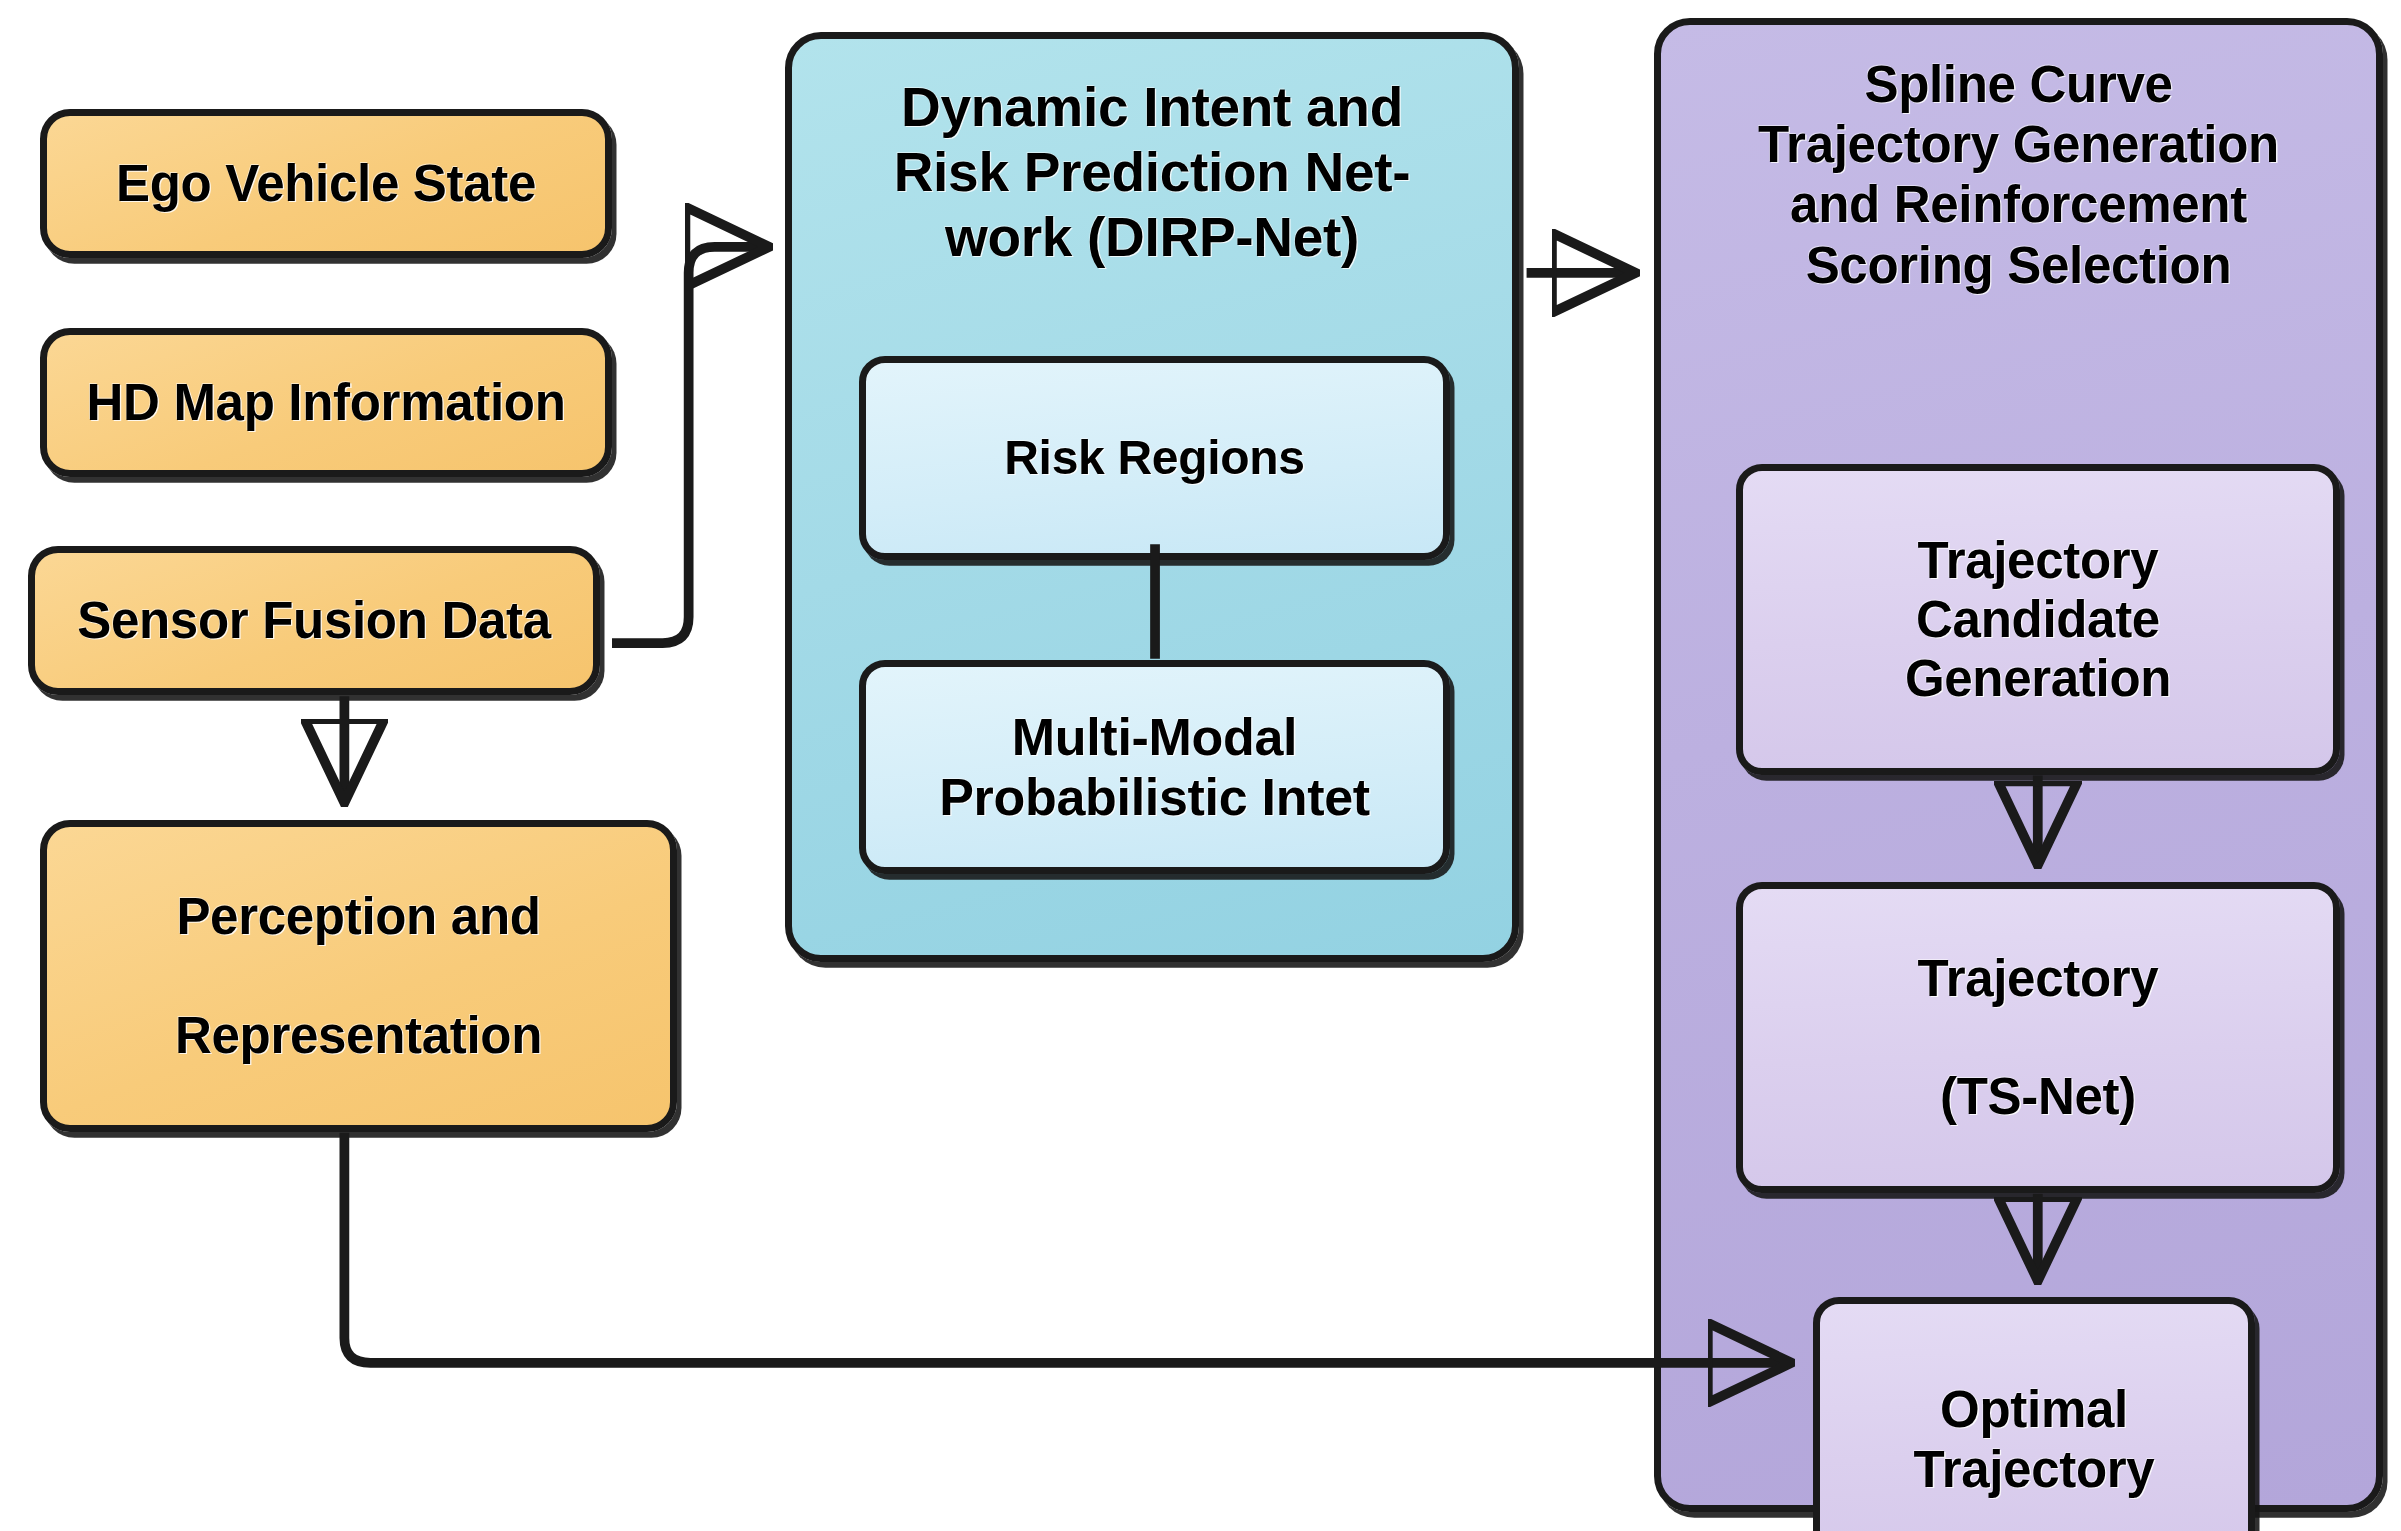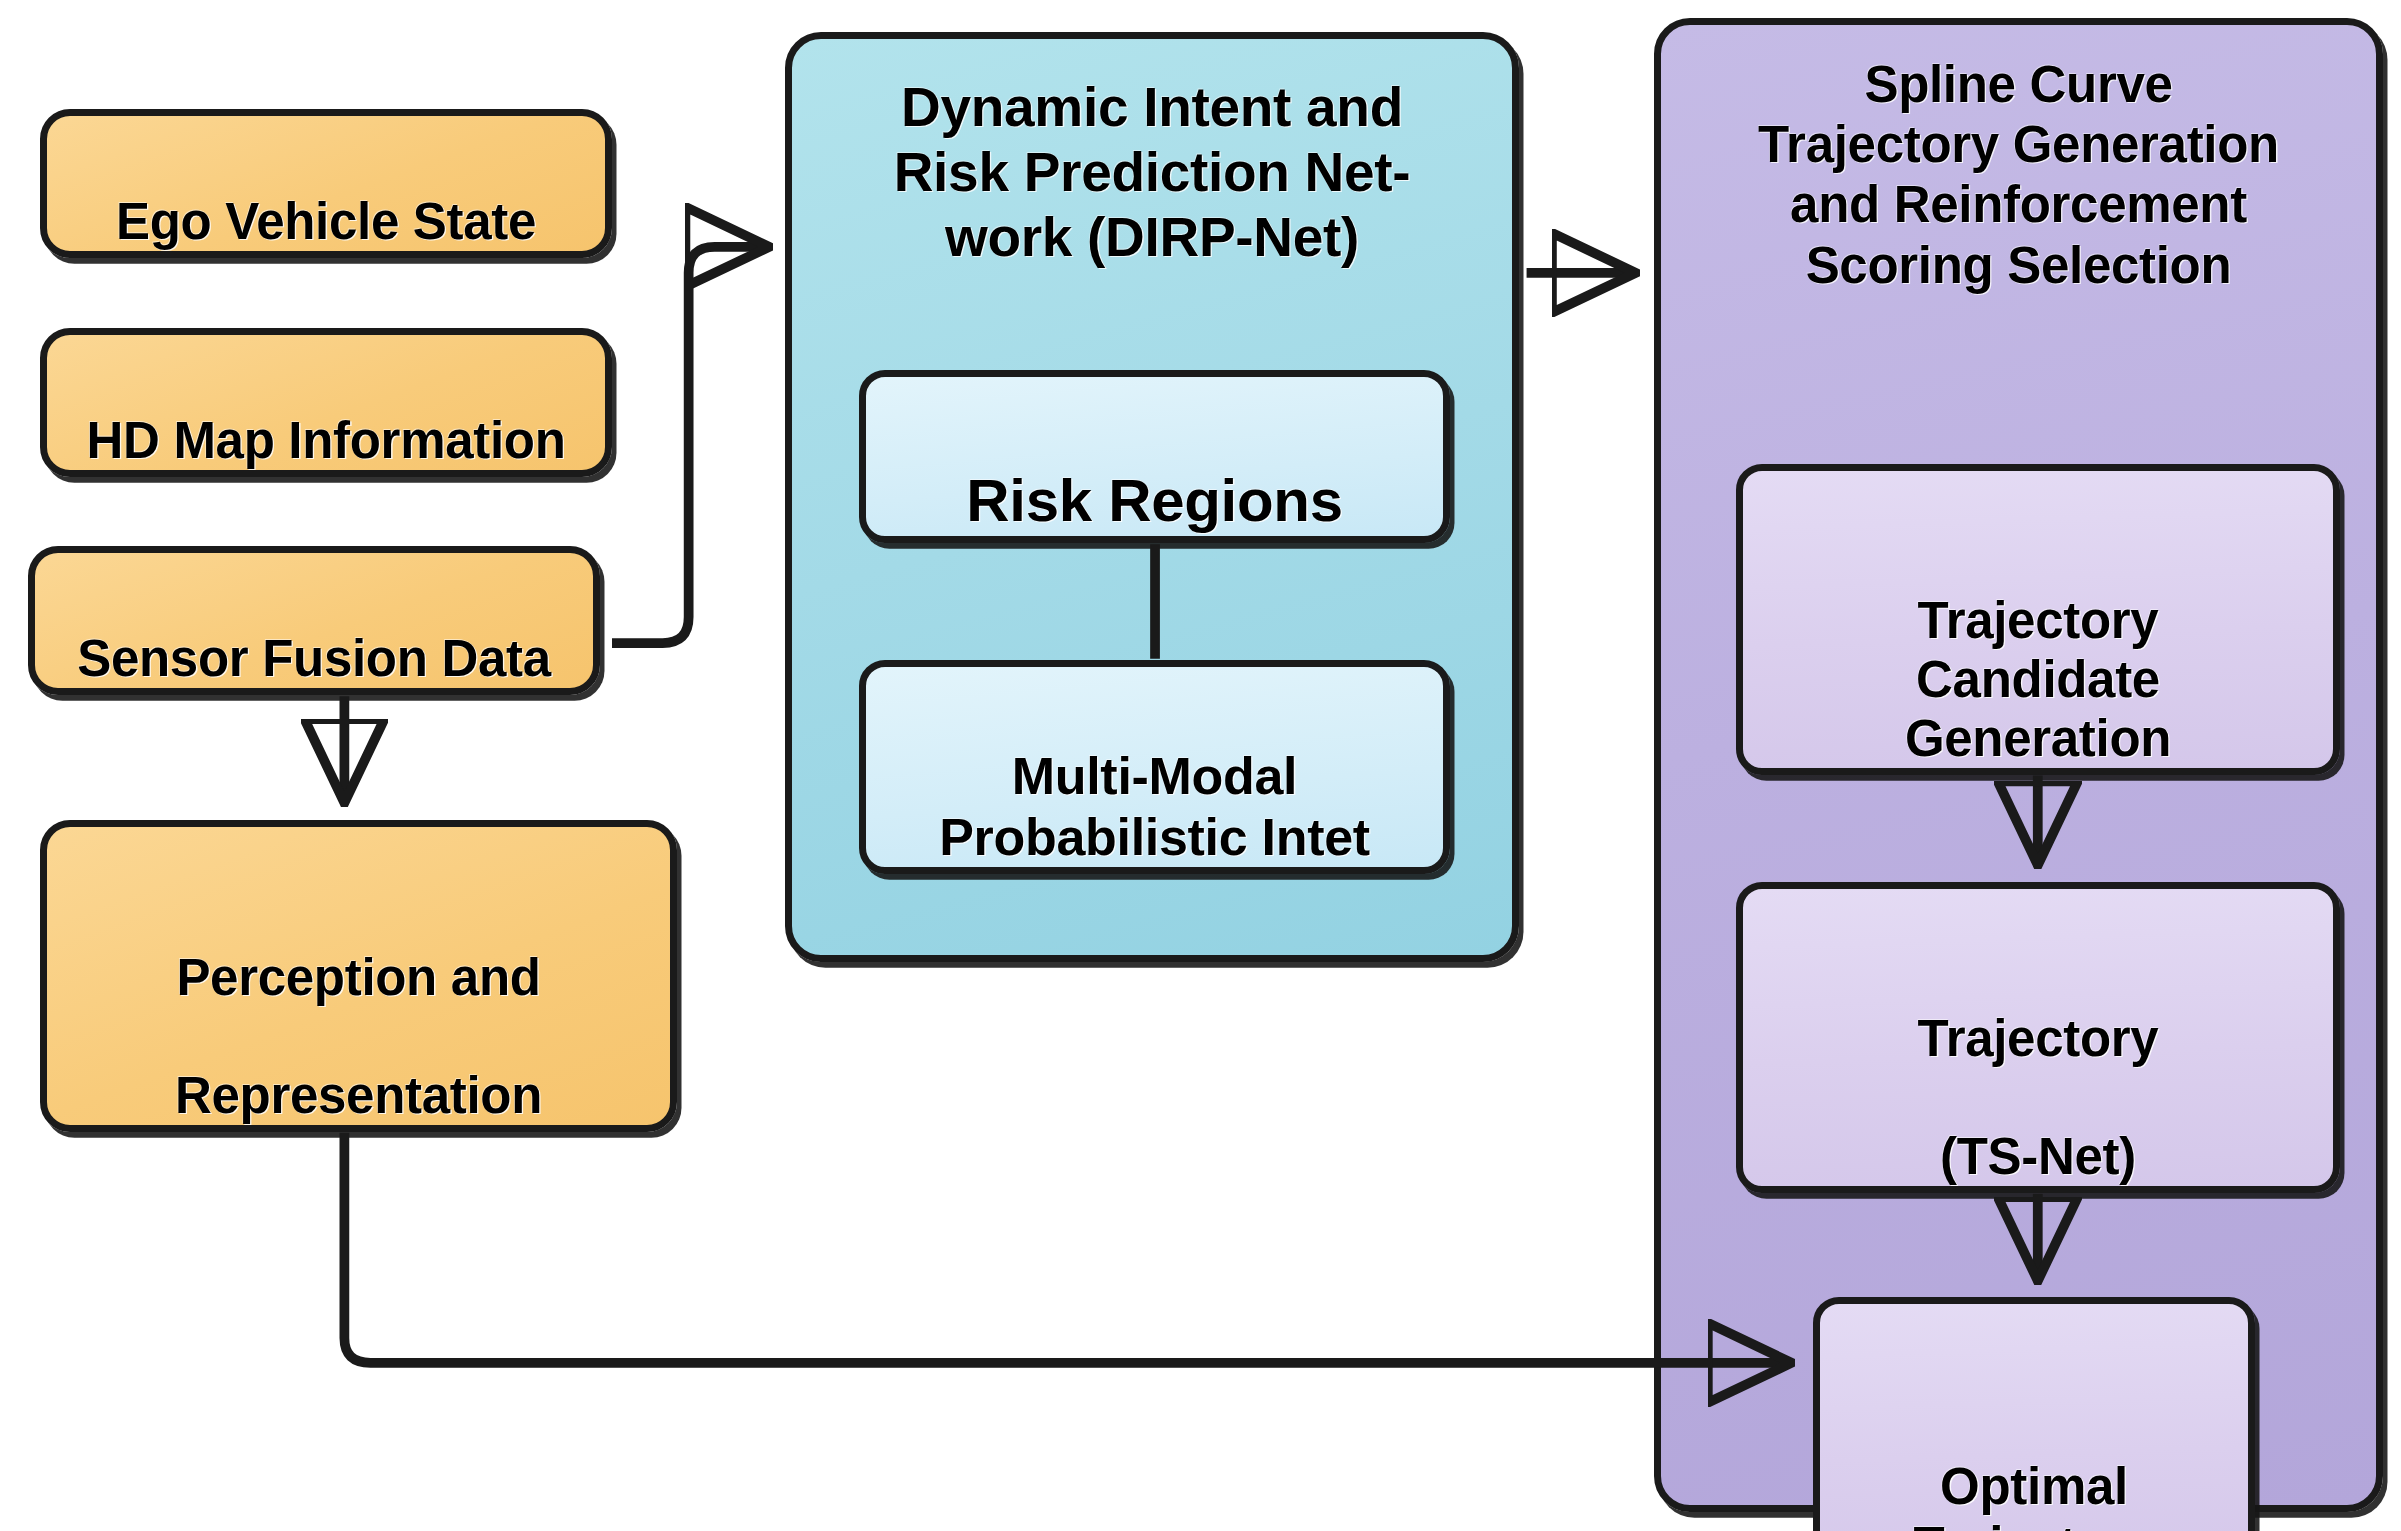--- a/index.html
+++ b/index.html
@@ -19,21 +19,21 @@
     overflow: hidden;
   }
 
   
   .node {
     position: absolute;
     box-sizing: border-box;
     border: 7.8px solid #1a1a1a;
     border-radius: 30px;
     display: flex;
-    align-items: flex-end;
+    align-items: center;
     justify-content: center;
     text-align: center;
     font-weight: bold;
     color: #000000;
     line-height: 1.16;
     letter-spacing: -0.3px;
     text-shadow:
        1.3px 1.3px 0 rgba(255,255,255,0.85),
       -0.6px -0.6px 0 rgba(255,255,255,0.55);
     box-shadow: 4.5px 5.8px 0 rgba(20,20,20,0.88);
@@ -116,21 +116,21 @@
 
   <div class="node panel-cyan" style="left:785px; top:32px; width:734px; height:930px;">
 
     <div class="panel-title" style="top:36px; font-size:55px;">
       <span>Dynamic Intent and</span><br>
       <span>Risk Prediction Net-</span><br>
       <span>work (DIRP-Net)</span>
     </div>
   </div>
 
-  <div class="node inner-blue" style="left:859px; top:370px; width:591px; height:173px; font-size:60px;">
+  <div class="node inner-blue" style="left:859px; top:356px; width:591px; height:204px; font-size:48px;">
     <span class="label">Risk Regions</span>
   </div>
 
   <div class="node inner-blue" style="left:859px; top:660px; width:591px; height:214px; font-size:52px;">
     <span class="label">
       <span>Multi-Modal</span><br>
       <span>Probabilistic Intet</span>
     </span>
   </div>
 

